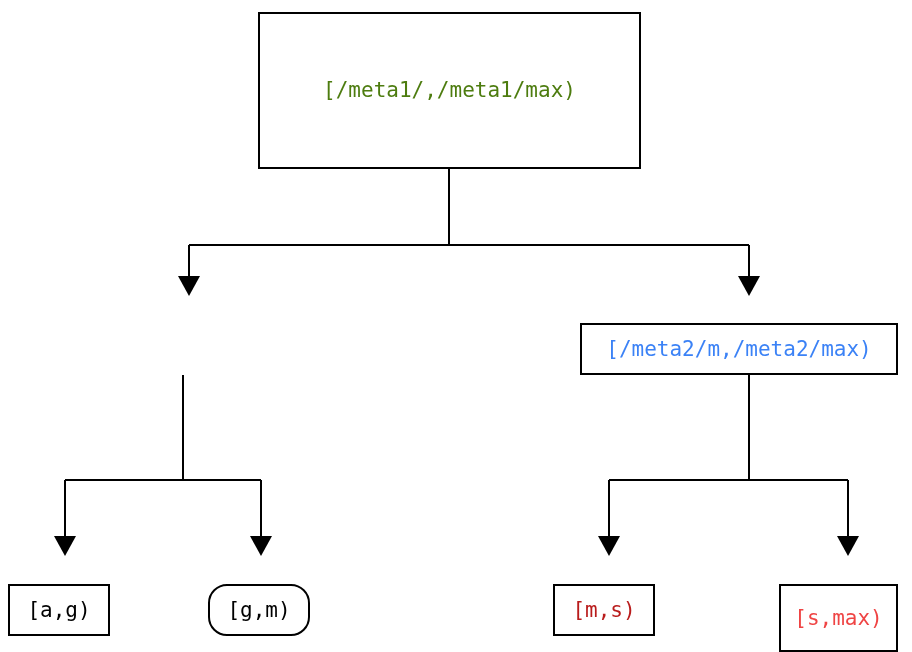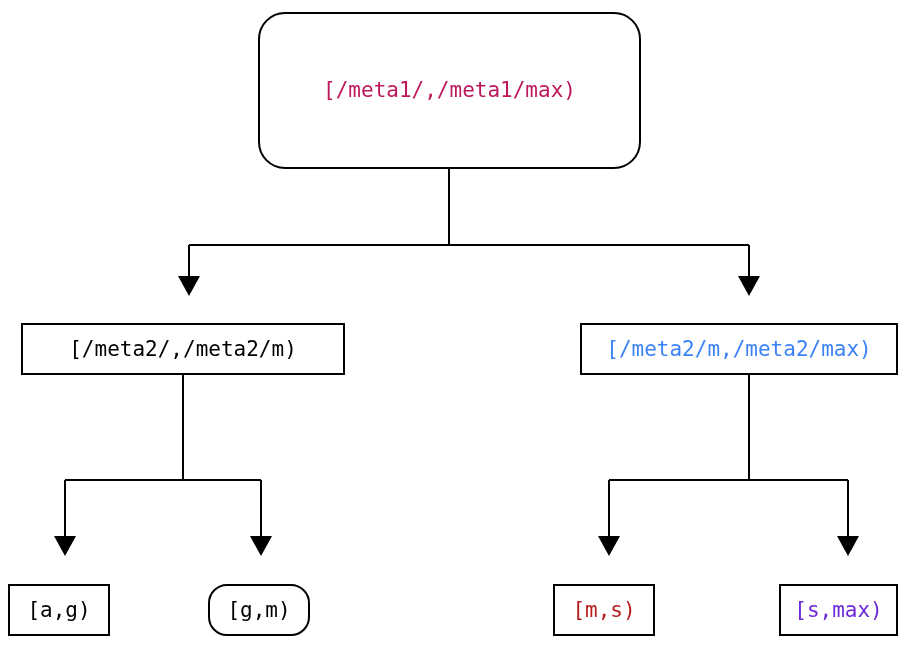--- a/index.html
+++ b/index.html
@@ -70,41 +70,38 @@
       <line x1="261" y1="480" x2="261" y2="536" class="edge-line" stroke="#000000"></line>
       <polygon points="250,536 272,536 261,556" class="arrow-head" fill="#000000"></polygon>
       <line x1="749" y1="375" x2="749" y2="480" class="edge-line" stroke="#000000"></line>
       <line x1="609" y1="480" x2="848" y2="480" class="edge-line" stroke="#000000"></line>
       <line x1="609" y1="480" x2="609" y2="536" class="edge-line" stroke="#000000"></line>
       <polygon points="598,536 620,536 609,556" class="arrow-head" fill="#000000"></polygon>
       <line x1="848" y1="480" x2="848" y2="536" class="edge-line" stroke="#000000"></line>
       <polygon points="837,536 859,536 848,556" class="arrow-head" fill="#000000"></polygon>
     </svg>
 
-  <div class="node" id="node-root" style="left: 258px; top: 12px; width: 383px; height: 157px; font-size: 21px; border-color: rgb(0, 0, 0); background: rgb(255, 255, 255); color: #be185d; border-radius: 27px;">
+  <div class="node" id="node-root" style="left: 258px; top: 12px; width: 383px; height: 157px; font-size: 21px; border-color: rgb(0, 0, 0); background: rgb(255, 255, 255); color: #4d7c0f;">
     <span class="node-label">[/meta1/,/meta1/max)</span>
   </div>
 
-  <div class="node" id="node-meta2-low" style="left: 21px; top: 323px; width: 324px; height: 52px; font-size: 21px; border-color: rgb(0, 0, 0); background: rgb(255, 255, 255); color: rgb(0, 0, 0);">
-    <span class="node-label">[/meta2/,/meta2/m)</span>
-  </div>
 
   <div class="node" id="node-meta2-high" style="left: 580px; top: 323px; width: 318px; height: 52px; font-size: 21px; border-color: rgb(0, 0, 0); background: rgb(255, 255, 255); color: #3b82f6;">
     <span class="node-label">[/meta2/m,/meta2/max)</span>
   </div>
 
   <div class="node" id="node-leaf-ag" style="left: 8px; top: 584px; width: 102px; height: 52px; font-size: 21px; border-color: rgb(0, 0, 0); background: rgb(255, 255, 255); color: rgb(0, 0, 0);">
     <span class="node-label">[a,g)</span>
   </div>
 
   <div class="node" id="node-leaf-gm" style="left: 208px; top: 584px; width: 102px; height: 52px; font-size: 21px; border-color: rgb(0, 0, 0); background: rgb(255, 255, 255); color: rgb(0, 0, 0); border-radius: 19px;">
     <span class="node-label">[g,m)</span>
   </div>
 
   <div class="node" id="node-leaf-ms" style="left: 553px; top: 584px; width: 102px; height: 52px; font-size: 21px; border-color: rgb(0, 0, 0); background: rgb(255, 255, 255); color: #b91c1c;">
     <span class="node-label">[m,s)</span>
   </div>
 
-  <div class="node" id="node-leaf-smax" style="left: 779px; top: 584px; width: 119px; height: 52px; font-size: 21px; border-color: rgb(0, 0, 0); background: rgb(255, 255, 255); color: #6d28d9;">
+  <div class="node" id="node-leaf-smax" style="left: 779px; top: 584px; width: 119px; height: 68px; font-size: 21px; border-color: rgb(0, 0, 0); background: rgb(255, 255, 255); color: #ef4444;">
     <span class="node-label">[s,max)</span>
   </div>
 
 </div>
 
 </body></html>

